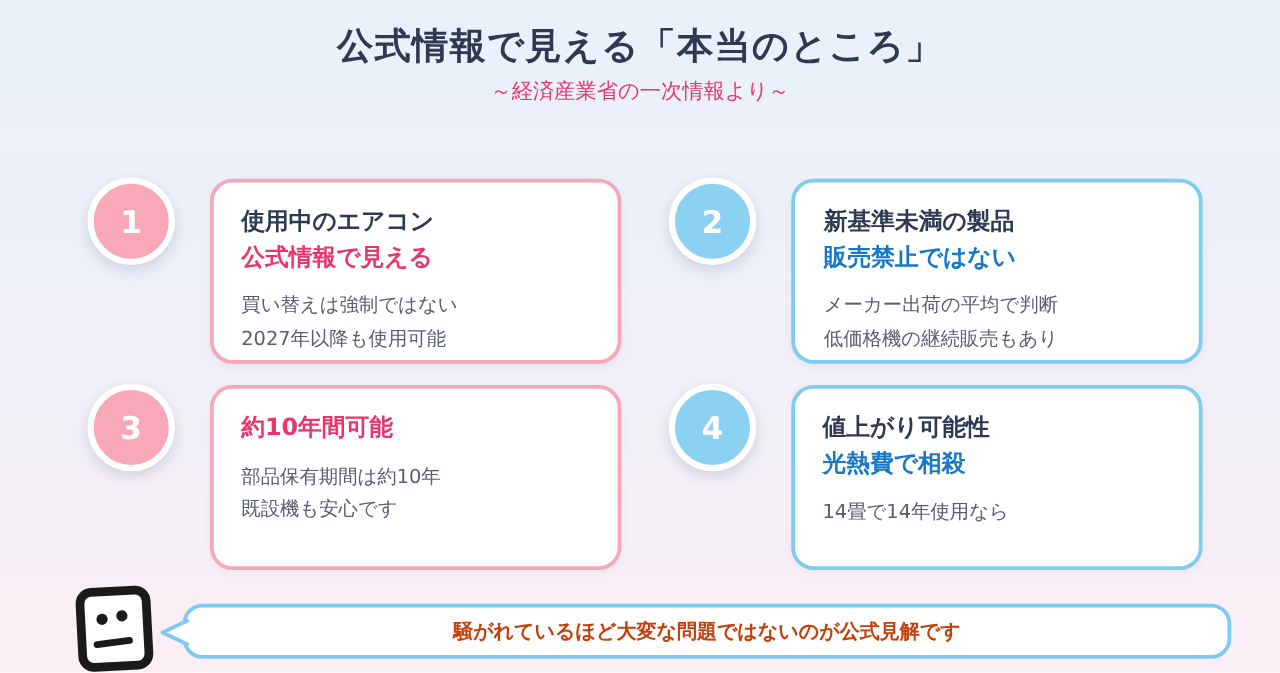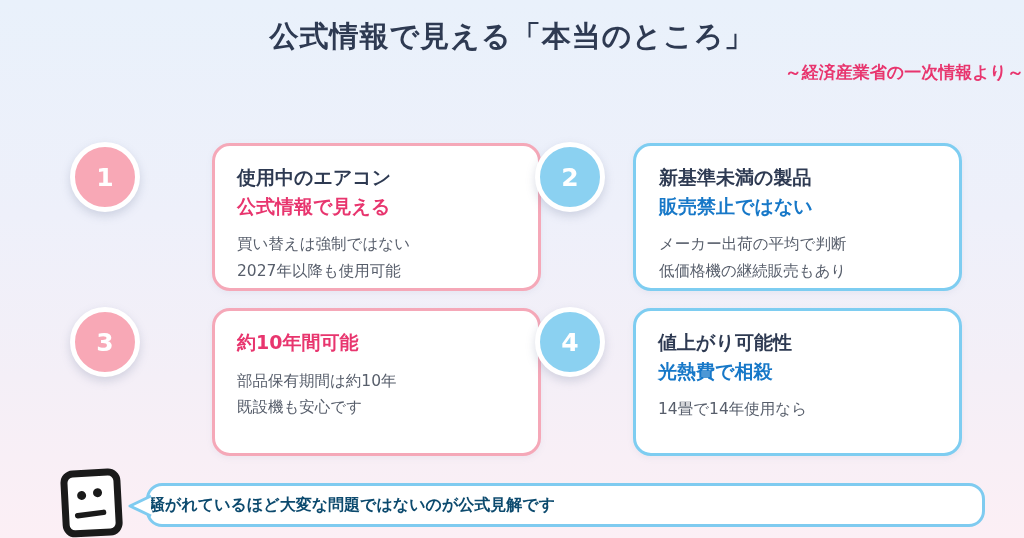--- a/index.html
+++ b/index.html
@@ -9,49 +9,49 @@
     background:linear-gradient(180deg,#E9F1FB 0%,#EEF0FA 40%,#F4EFF7 70%,#FCEFF5 100%);
     font-family:"DejaVu Sans","Liberation Sans",sans-serif;
     overflow:hidden;
   }
   .title{
     position:absolute;top:17px;left:0;width:100%;
     text-align:center;font-size:29px;font-weight:bold;color:#2E3A52;letter-spacing:1px;
   }
   .subtitle{
     position:absolute;top:61px;left:0;width:100%;
-    text-align:right;font-size:17px;font-weight:bold;color:#E8356E;
+    text-align:center;font-size:17px;font-weight:normal;color:#E8356E;
   }
   .badge{
     position:absolute;width:60px;height:60px;border-radius:50%;
     border:5px solid #FFFFFF;
     display:flex;align-items:center;justify-content:center;
     color:#FFFFFF;font-size:25px;font-weight:bold;
     box-shadow:0 4px 10px rgba(120,130,160,.28);
   }
   .badge.pink{background:#F8A8B6;}
   .badge.blue{background:#8BD1F1;}
   .card{
     position:absolute;width:329px;height:148px;
     background:#FFFFFF;border-radius:18px;box-sizing:border-box;
     padding:17px 22px 0 22px;
     box-shadow:0 2px 6px rgba(140,150,180,.10);
   }
-  .card.pink{border:3px solid #F5A8B8;margin-left:44px;}
+  .card.pink{border:3px solid #F5A8B8;}
   .card.blue{border:3px solid #7ECDF1;}
   .card-title{font-size:19px;font-weight:bold;color:#2E3A52;line-height:1.5;}
   .card-highlight{font-size:19px;font-weight:bold;line-height:1.5;}
   .pink-text{color:#E8356E;}
   .blue-text{color:#1778C8;}
   .card-details{margin-top:11px;font-size:15.5px;color:#575E6B;line-height:1.72;font-weight:500;}
   .bubble{
     position:absolute;left:146px;top:483px;width:839px;height:44px;
     background:#FFFFFF;border:3px solid #7FCBF0;border-radius:16px;
-    box-sizing:border-box;display:flex;align-items:center;
-    font-size:16px;font-weight:bold;color:#0c4a6e;
+    box-sizing:border-box;display:flex;align-items:center;justify-content:center;
+    font-size:16px;font-weight:bold;color:#c2410c;
   }
   .bubble-tail{position:absolute;left:125px;top:493px;z-index:2;}
   .mascot{position:absolute;left:54px;top:466px;}
 </style>
 </head>
 <body>
 
 <div class="page">
 
   <div class="title">公式情報で見える「本当のところ」</div>

